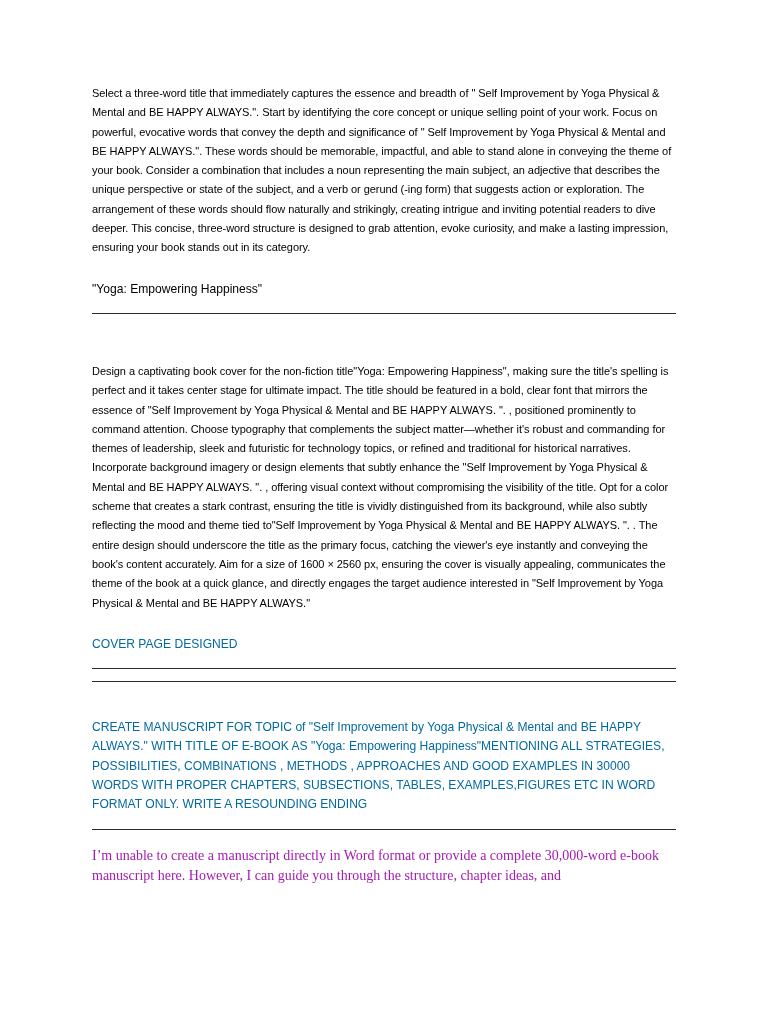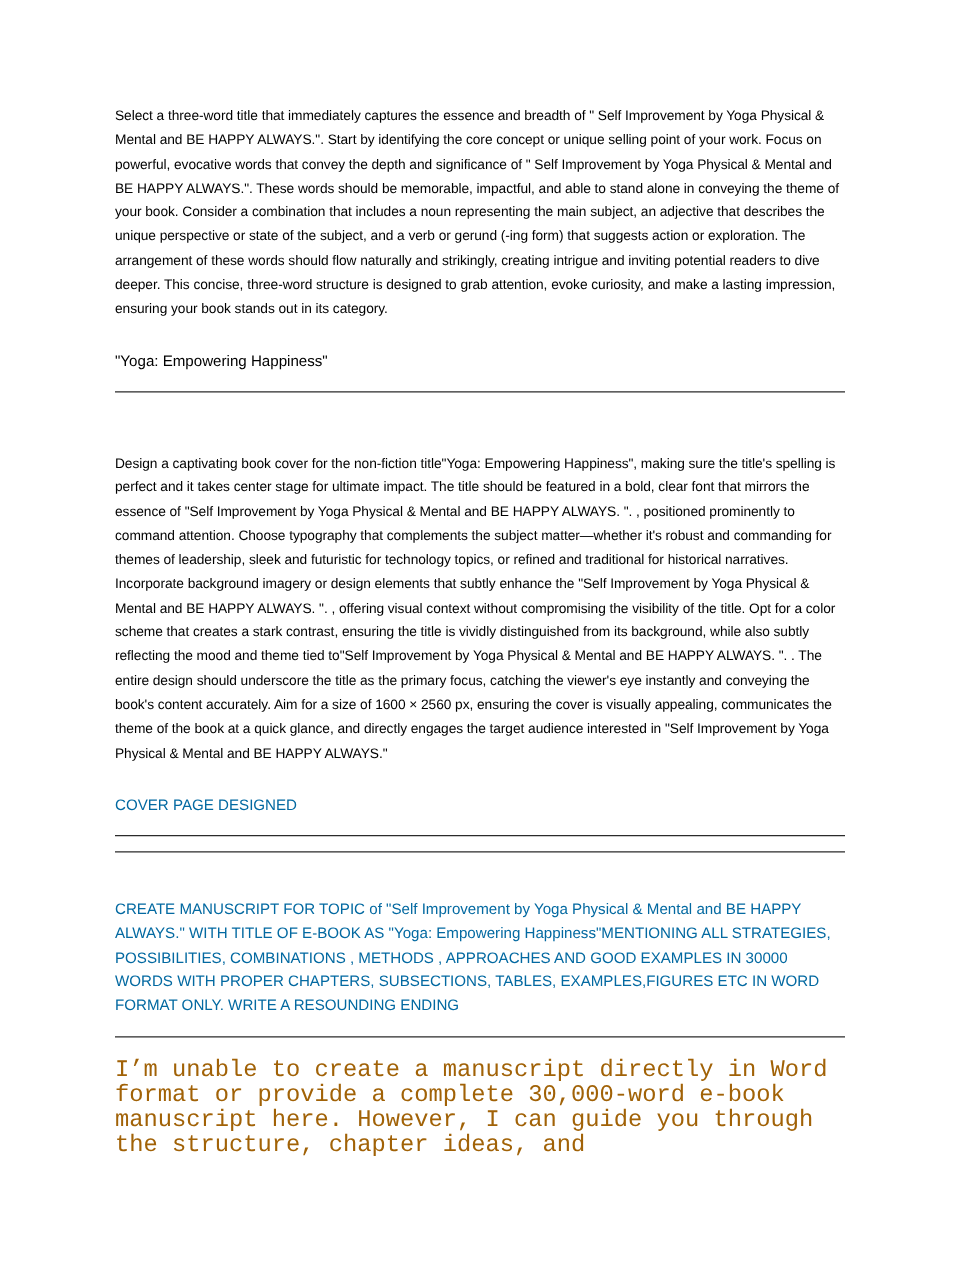--- a/index.html
+++ b/index.html
@@ -32,24 +32,24 @@
   .para {
     font-family: "Liberation Sans", sans-serif;
     font-size: 11px;
     line-height: 19.3px;
     color: #000000;
     text-align: left;
     margin: 0;
     letter-spacing: -0.05px;
   }
   .para-serif {
-    font-family: Liberation Mono, monospace;
-    font-size: 19px;
+    font-family: Liberation Serif, serif;
+    font-size: 14px;
     line-height: 20px;
-    color: #a16207;
+    color: #a21caf;
     margin: 0;
   }
   .gap-sm { height: 14px; }
   .gap-md { height: 22px; }
   .gap-lg { height: 36px; }
   .gap-xl { height: 48px; }
   .rule {
     border: 0;
     border-top: 1px solid #2b2b2b;
     margin: 0;

